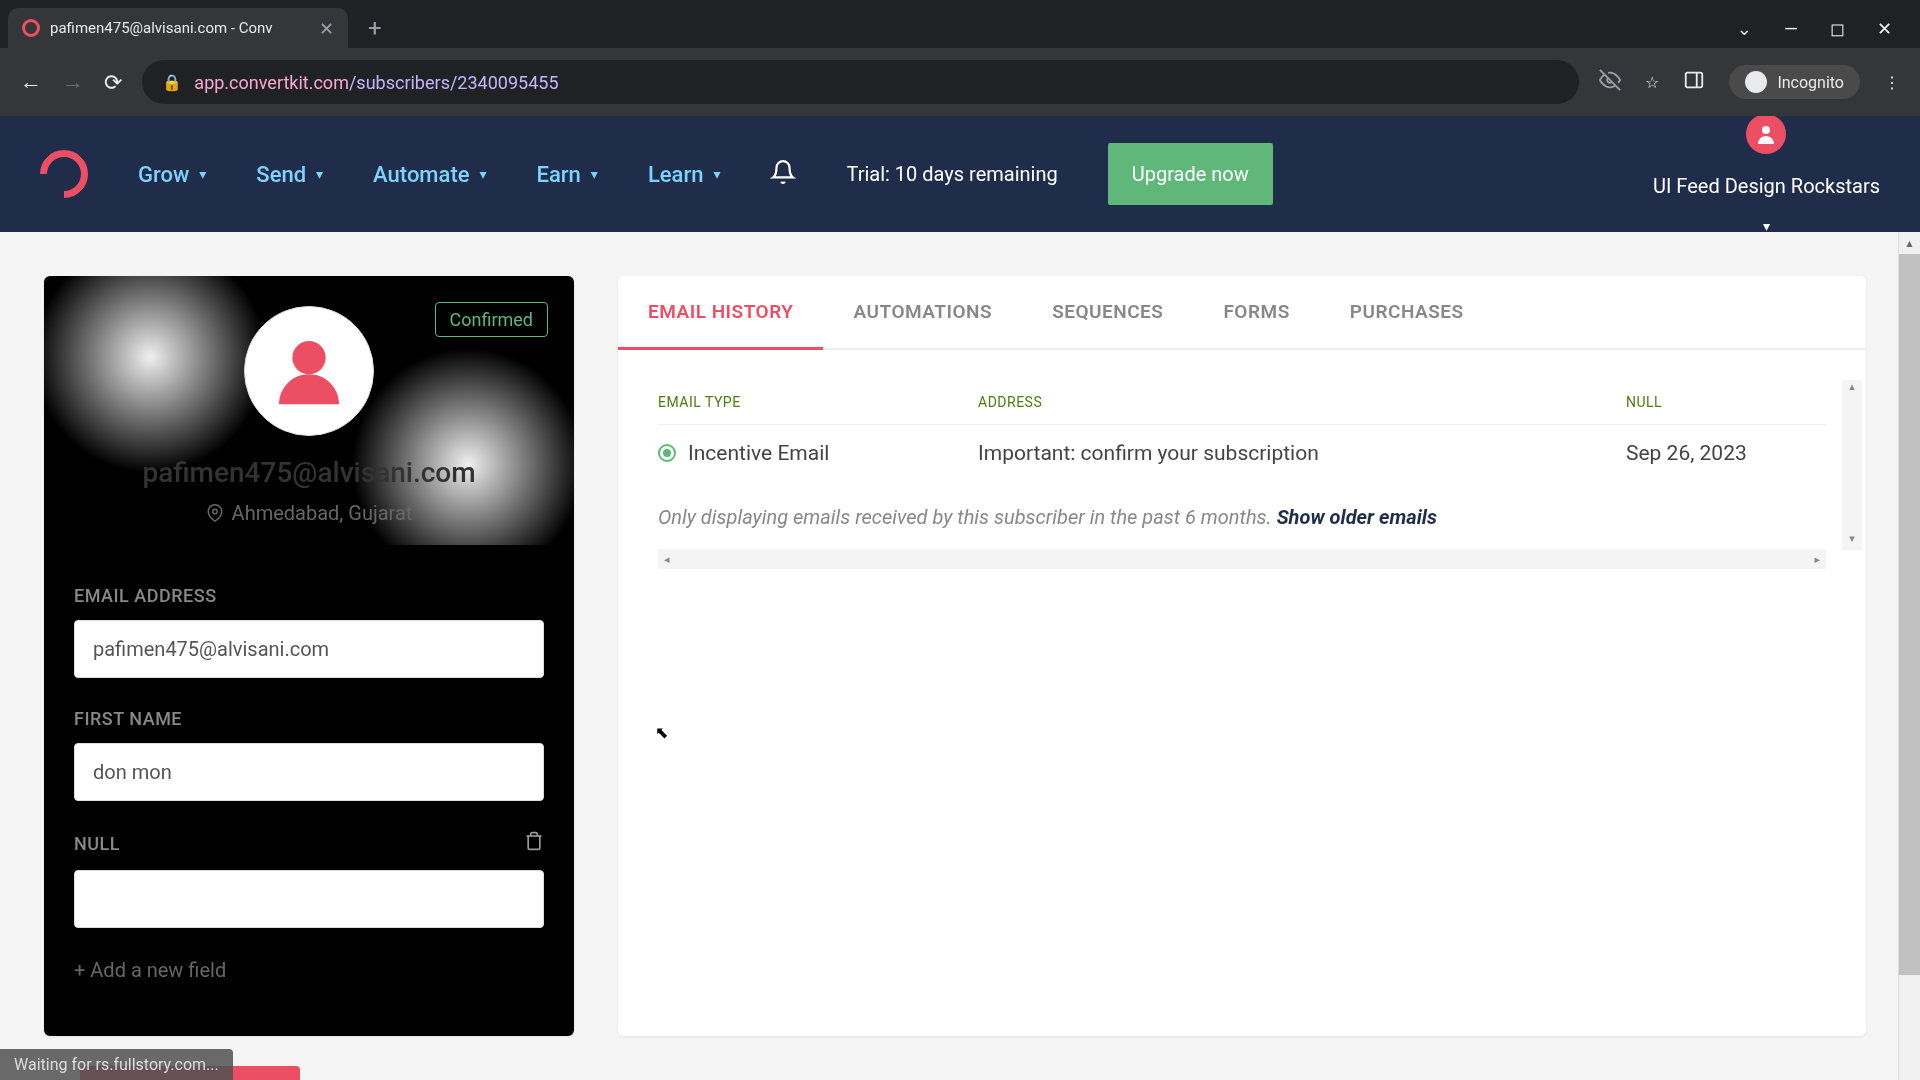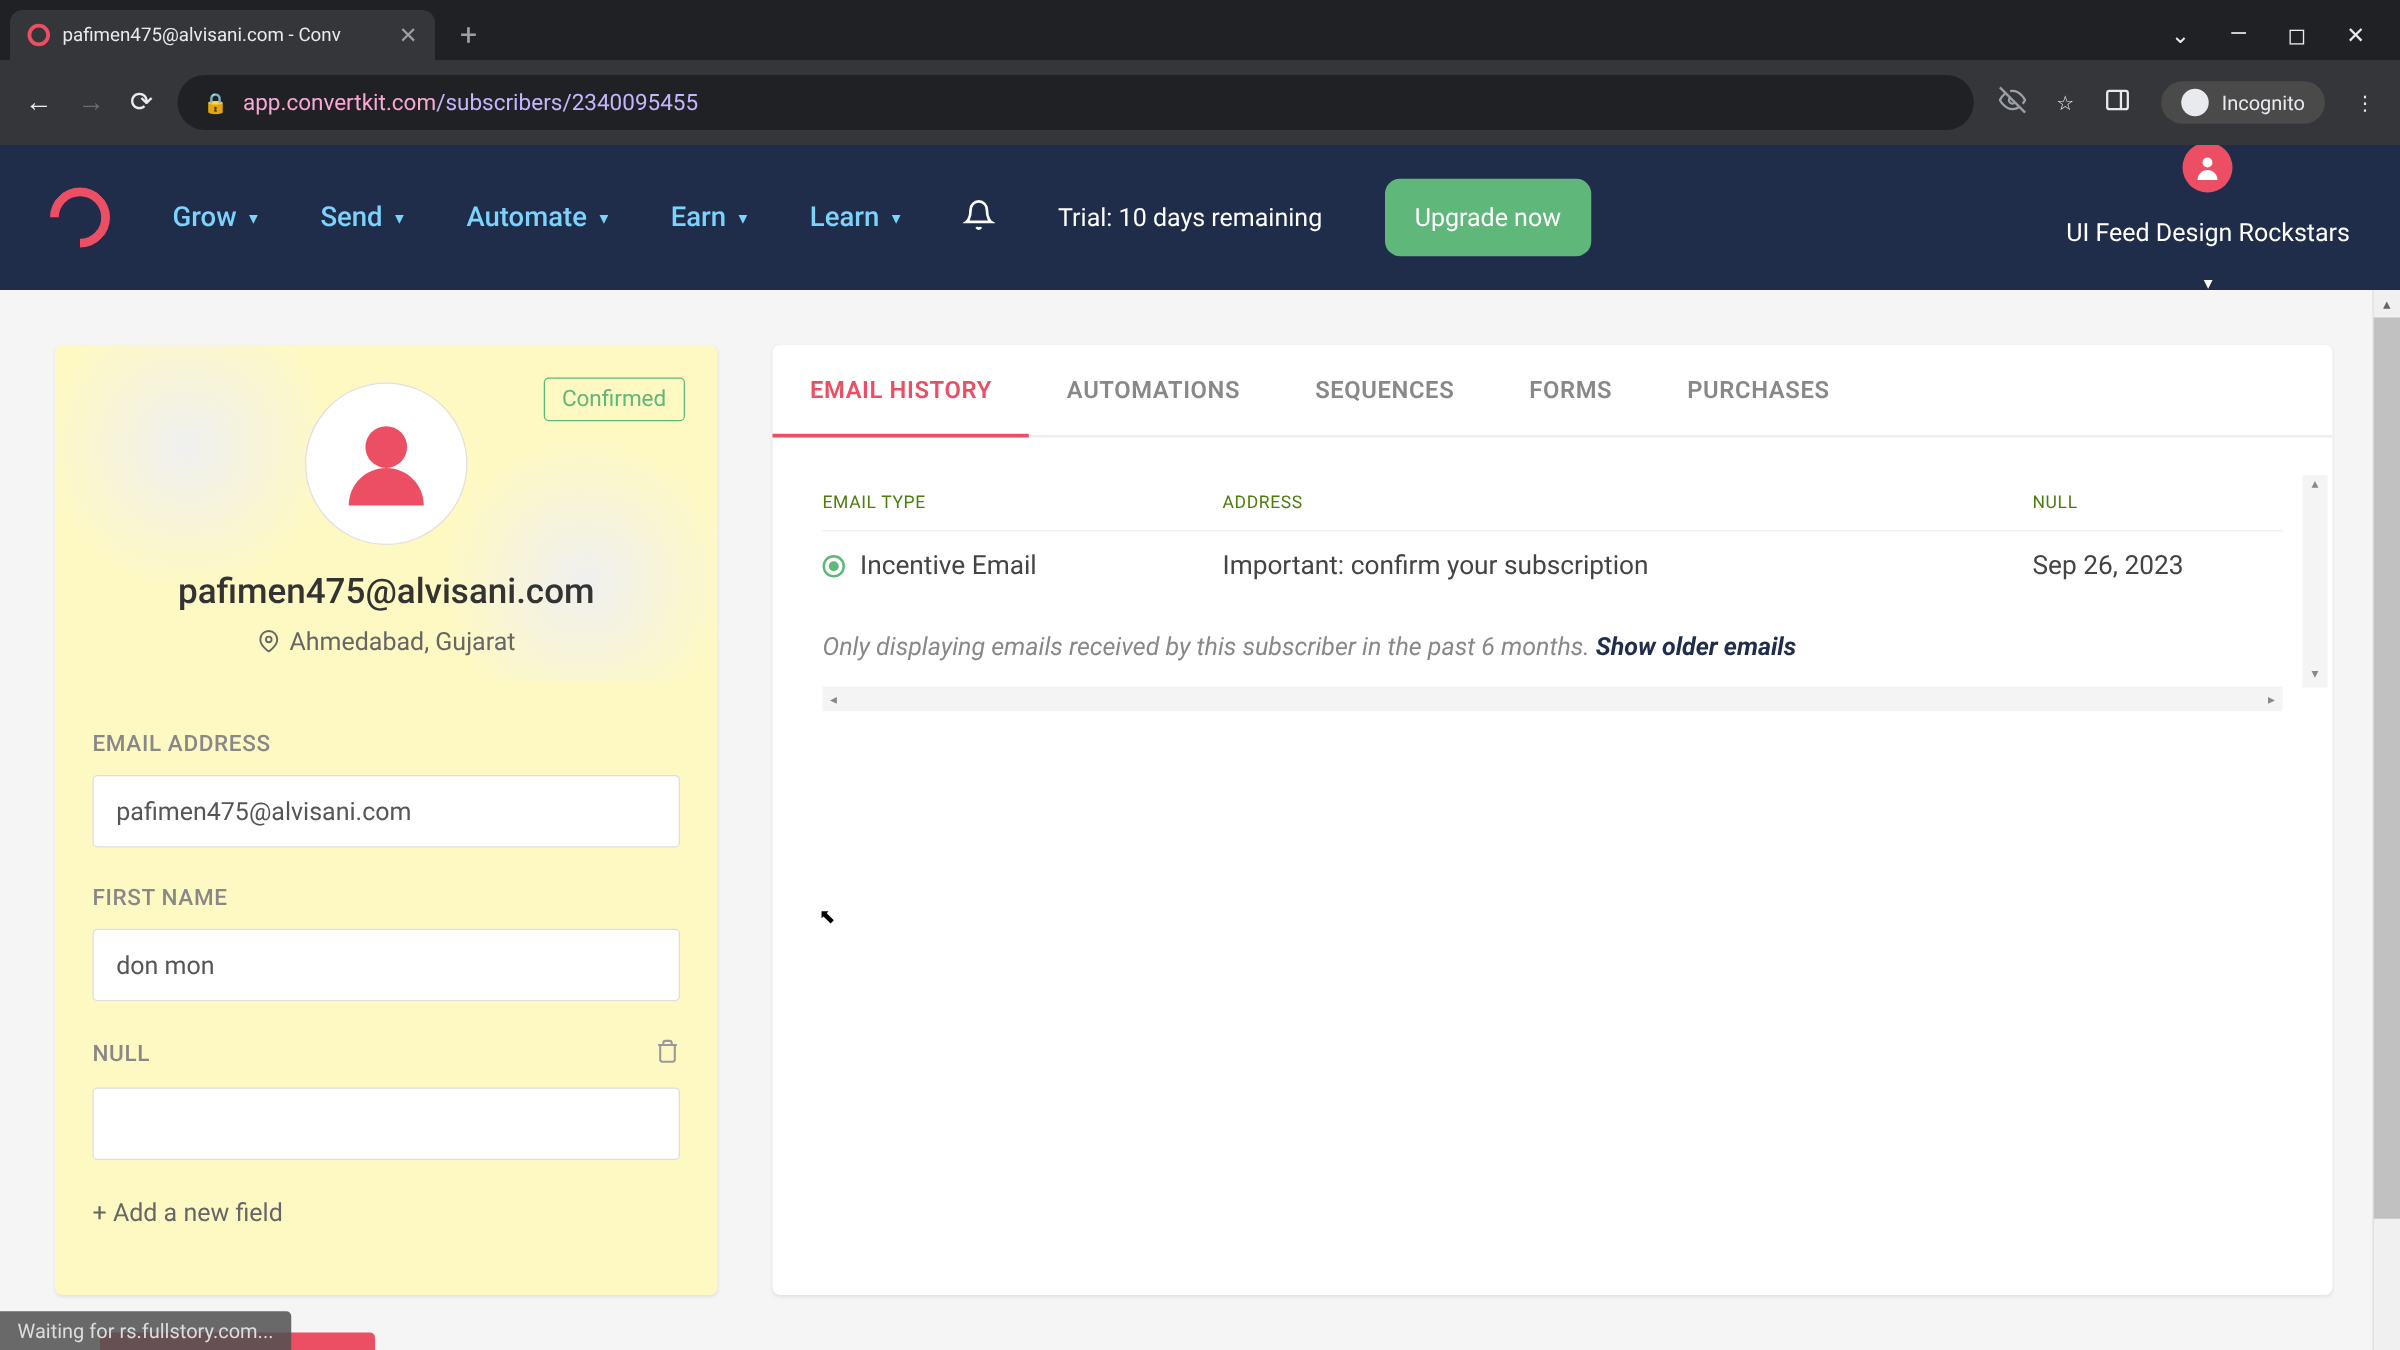--- a/index.html
+++ b/index.html
@@ -29,33 +29,33 @@
 .incognito-icon { width: 22px; height: 22px; background: #e8eaed; border-radius: 50%; position: relative; }
 
 
 .app-container { height: calc(1080px - 116px); position: relative; overflow: hidden; }
 .app-nav { background: #1f2d4a; height: 116px; display: flex; align-items: center; padding: 0 40px; gap: 50px; }
 .logo { width: 48px; height: 48px; border-radius: 50%; border: 7px solid #ec4f64; border-left-color: #1f2d4a; transform: rotate(-45deg); }
 .nav-item { color: #7dd3fc; font-size: 22px; font-weight: 500; display: flex; align-items: center; gap: 10px; cursor: pointer; }
 .chevron { font-size: 14px; }
 .bell { width: 26px; height: 26px; }
 .trial-text { color: #fff; font-size: 20px; line-height: 1.3; }
-.upgrade-btn { background: #5fb879; color: #fff; padding: 18px 24px; font-size: 20px; border-radius: 12px; border: none; cursor: pointer; line-height: 1.3; }
+.upgrade-btn { background: #5fb879; color: #fff; padding: 18px 24px; font-size: 20px; border-radius: 2px; border: none; cursor: pointer; line-height: 1.3; }
 .avatar-small { width: 40px; height: 40px; border-radius: 50%; background: #ec4f64; display: flex; align-items: center; justify-content: center; }
 .avatar-small svg { width: 24px; height: 24px; fill: #fff; }
 .account-dd { color: #fff; font-size: 20px; display: flex; align-items: center; gap: 20px; cursor: pointer; margin-left: auto; flex-direction: column; }
 
 
 .content { background: #f5f5f6; height: calc(100% - 116px); padding: 44px; display: flex; gap: 44px; overflow-y: auto; position: relative; }
 .content-scrollbar-track { position: absolute; right: 0; top: 116px; width: 22px; height: calc(100% - 116px); background: #f0f0f0; border-left: 1px solid #ddd; }
 .content-scrollbar-thumb { background: #c1c1c1; width: 100%; height: 85%; }
 .content-scrollbar-arrow { height: 22px; display: flex; align-items: center; justify-content: center; font-size: 12px; color: #666; background: #f0f0f0; }
 
 
-.profile-card { width: 530px; background: #fef9c3; border-radius: 6px; box-shadow: 0 1px 3px rgba(0,0,0,0.08); }
+.profile-card { width: 530px; background: #000000; border-radius: 6px; box-shadow: 0 1px 3px rgba(0,0,0,0.08); }
 .profile-header { position: relative; padding: 30px 30px 20px; text-align: center; background-image: radial-gradient(circle at 20% 30%, #f0f0f0 0%, transparent 25%), radial-gradient(circle at 80% 70%, #f0f0f0 0%, transparent 25%); }
 .badge-confirmed { position: absolute; top: 26px; right: 26px; border: 1.5px solid #5fb879; color: #5fb879; padding: 6px 14px; border-radius: 4px; font-size: 18px; }
 .avatar-large { width: 130px; height: 130px; border-radius: 50%; background: #fff; border: 1px solid #e0e0e0; display: inline-flex; align-items: center; justify-content: center; margin-bottom: 20px; }
 .avatar-large svg { width: 80px; height: 80px; fill: #ec4f64; }
 .profile-email { font-size: 28px; color: #333; font-weight: 500; margin-bottom: 12px; }
 .profile-loc { font-size: 20px; color: #666; display: flex; align-items: center; justify-content: center; gap: 8px; }
 .loc-pin { width: 18px; height: 18px; }
 
 .profile-fields { padding: 40px 30px; }
 .field-label { font-size: 18px; color: #888; font-weight: 500; letter-spacing: 0.5px; margin-bottom: 14px; display: flex; justify-content: space-between; align-items: center; }

